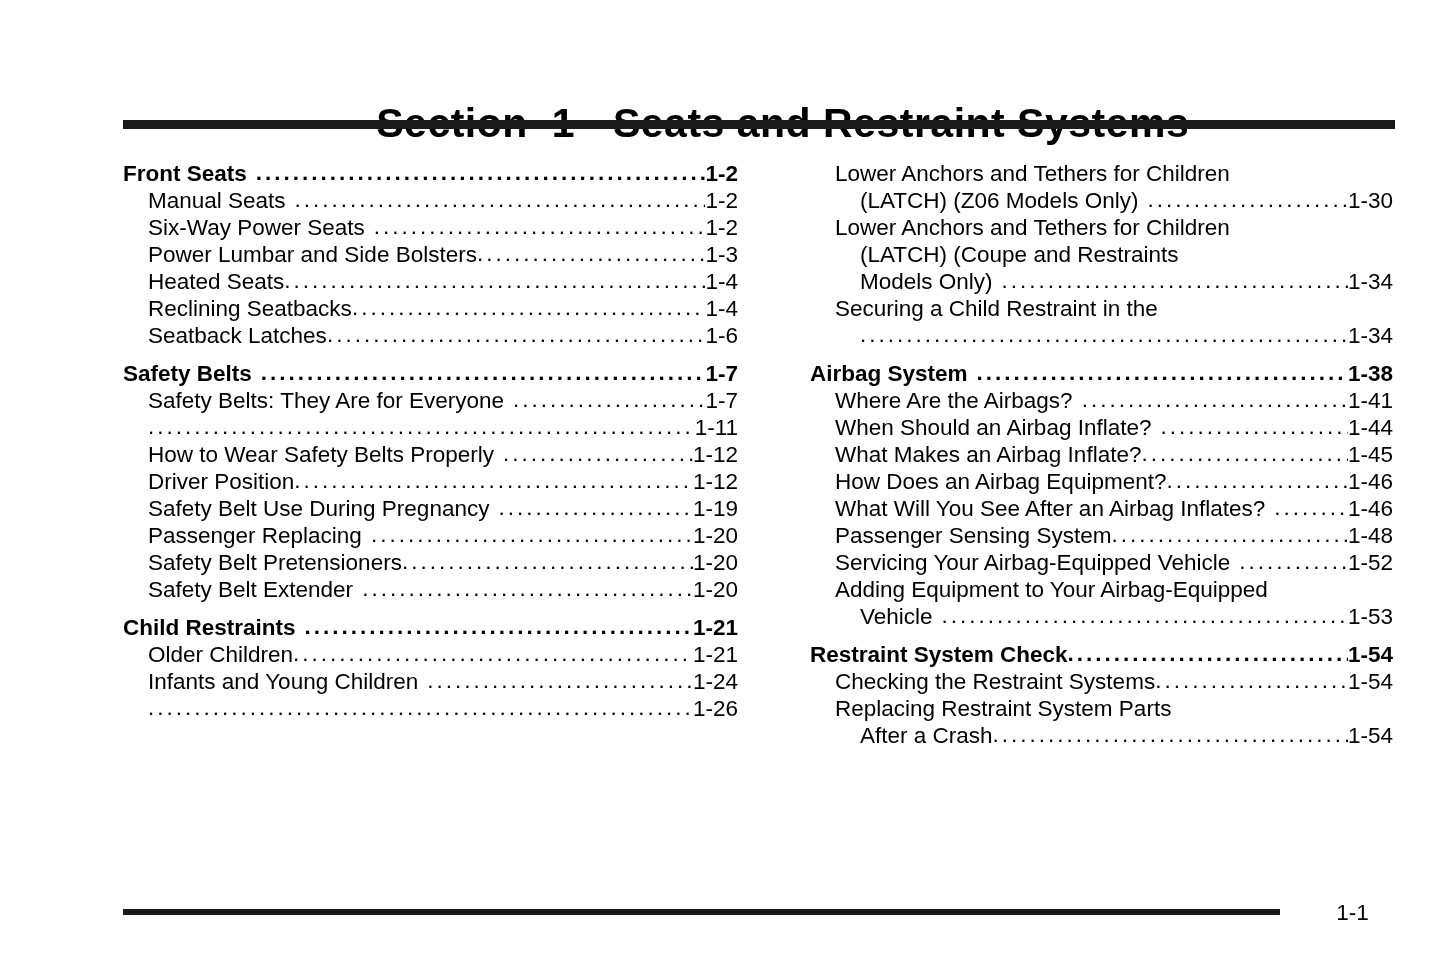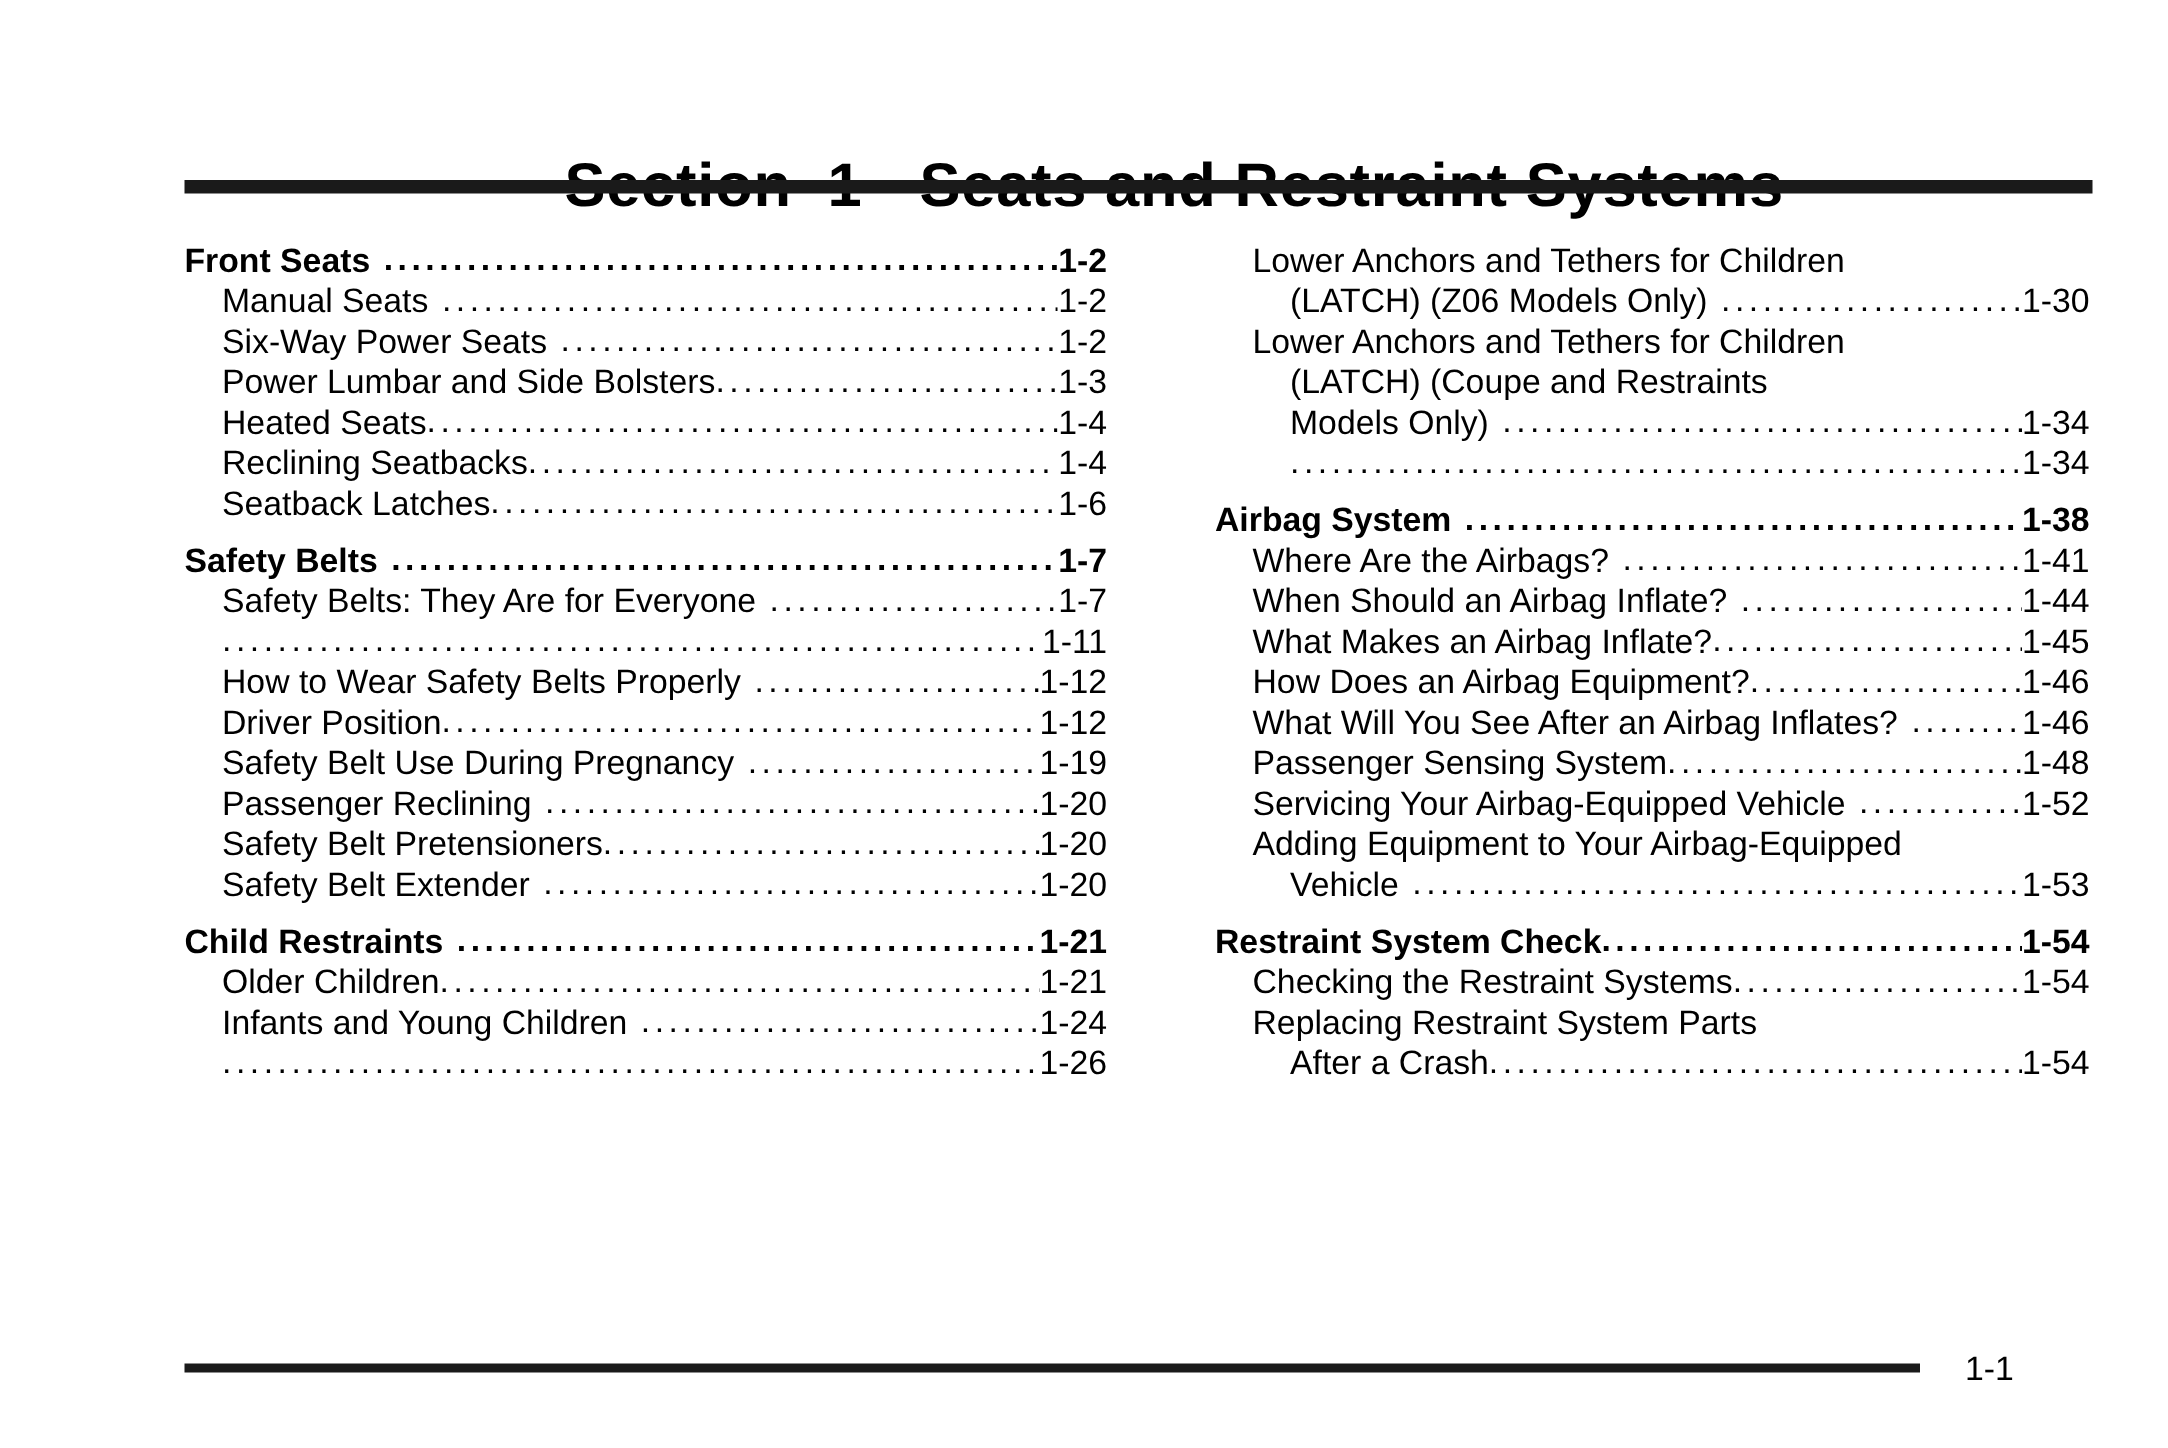--- a/index.html
+++ b/index.html
@@ -115,21 +115,21 @@
     top: 909px;
     width: 1157px;
     height: 6px;
     background: #1a1a1a;
   }
   .footer-page {
     position: absolute;
     left: 1310px;
     top: 900px;
     width: 85px;
-    text-align: left;
+    text-align: center;
     font-size: 22.5px;
   }
 </style>
 </head>
 <body>
 
 <div class="page">
 
   <div class="page-title">
     <span class="title-section">Section  1</span><span class="title-gap"></span><span class="title-name">Seats and Restraint Systems</span>
@@ -226,21 +226,21 @@
         </div>
         <div class="entry sub">
           <div class="row">
             <span class="label gap">Safety Belt Use During Pregnancy</span>
             <span class="leaders"></span>
             <span class="pageno">1-19</span>
           </div>
         </div>
         <div class="entry sub">
           <div class="row">
-            <span class="label gap">Passenger Reclining</span>
+            <span class="label gap">Passenger Replacing</span>
             <span class="leaders"></span>
             <span class="pageno">1-20</span>
           </div>
         </div>
         <div class="entry sub">
           <div class="row">
             <span class="label">Safety Belt Pretensioners</span>
             <span class="leaders"></span>
             <span class="pageno">1-20</span>
           </div>
@@ -310,20 +310,26 @@
             <span class="pageno"></span>
           </div>
         </div>
         <div class="entry wrap">
           <div class="row">
             <span class="label gap">Models Only)</span>
             <span class="leaders"></span>
             <span class="pageno">1-34</span>
           </div>
         </div>
+        <div class="entry sub">
+          <div class="row noleader">
+            <span class="label">Securing a Child Restraint in the</span>
+            <span class="pageno"></span>
+          </div>
+        </div>
         <div class="entry wrap">
           <div class="row">
             <span class="leaders"></span>
             <span class="pageno">1-34</span>
           </div>
         </div>
       </div>
       <div class="group">
         <div class="entry head">
           <div class="row">

